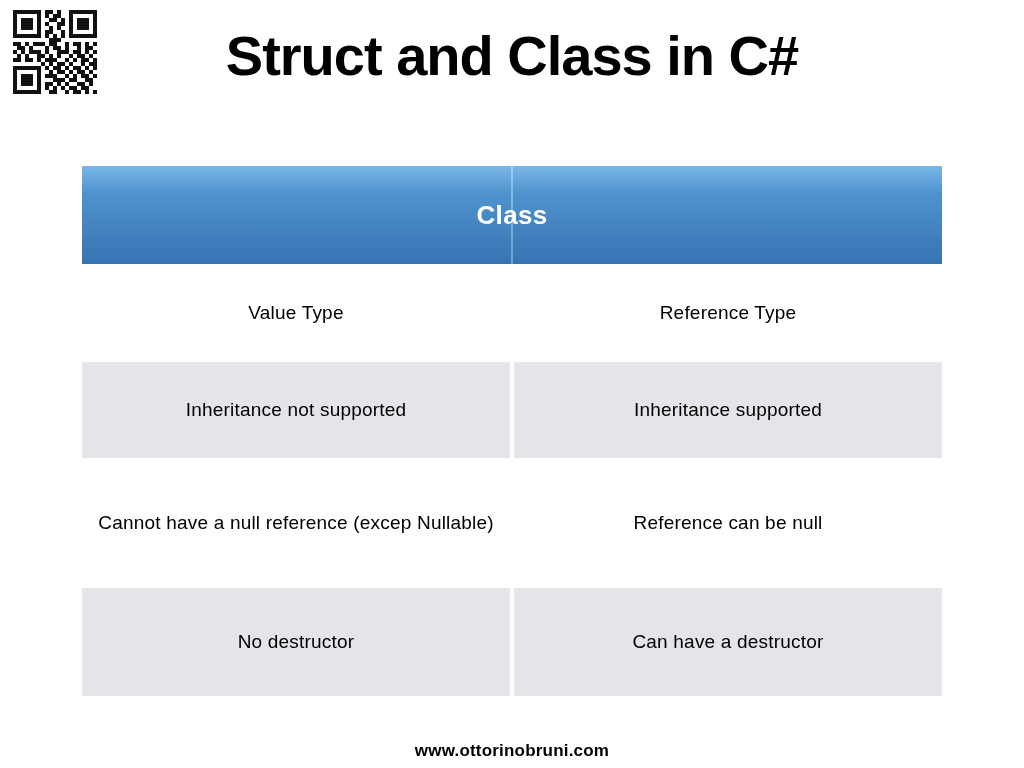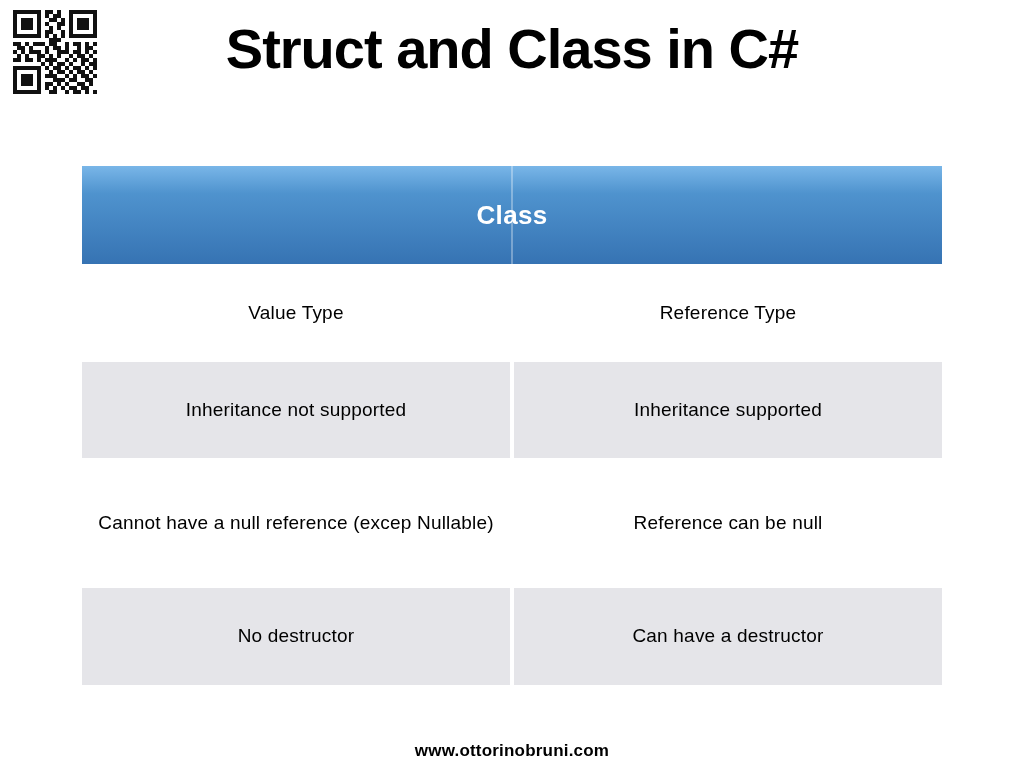--- a/index.html
+++ b/index.html
@@ -29,21 +29,21 @@
   }
   .qr div { background: transparent; }
   .qr div.d { background: var(--qr-dark, #111111); }
 
   
   .title {
     position: absolute;
     top: 12px;
     left: 0;
     right: 0;
-    margin: 4px;
+    margin: 11px;
     text-align: center;
     font-size: 56px;
     font-weight: bold;
     letter-spacing: -1px;
     color: var(--body-text, #000000);
   }
 
   
   .cmp-table {
     position: absolute;
@@ -93,21 +93,21 @@
     letter-spacing: 0.2px;
     line-height: 1.4;
     color: var(--body-text, #000000);
     box-sizing: border-box;
   }
   .t-row .cell span { display: inline-block; max-width: 400px; }
   .t-row.alt .cell { background: var(--alt-row-bg, #e5e5e9); }
   .t-row.r1 { height: 98px; }
   .t-row.r2 { height: 96px; }
   .t-row.r3 { height: 130px; }
-  .t-row.r4 { height: 97px; border-radius: 23px; }
+  .t-row.r4 { height: 108px; border-radius: 23px; }
 
   
   .footer {
     position: absolute;
     left: 0;
     right: 0;
     top: 741px;
     text-align: center;
     font-size: 17px;
     font-weight: bold;

